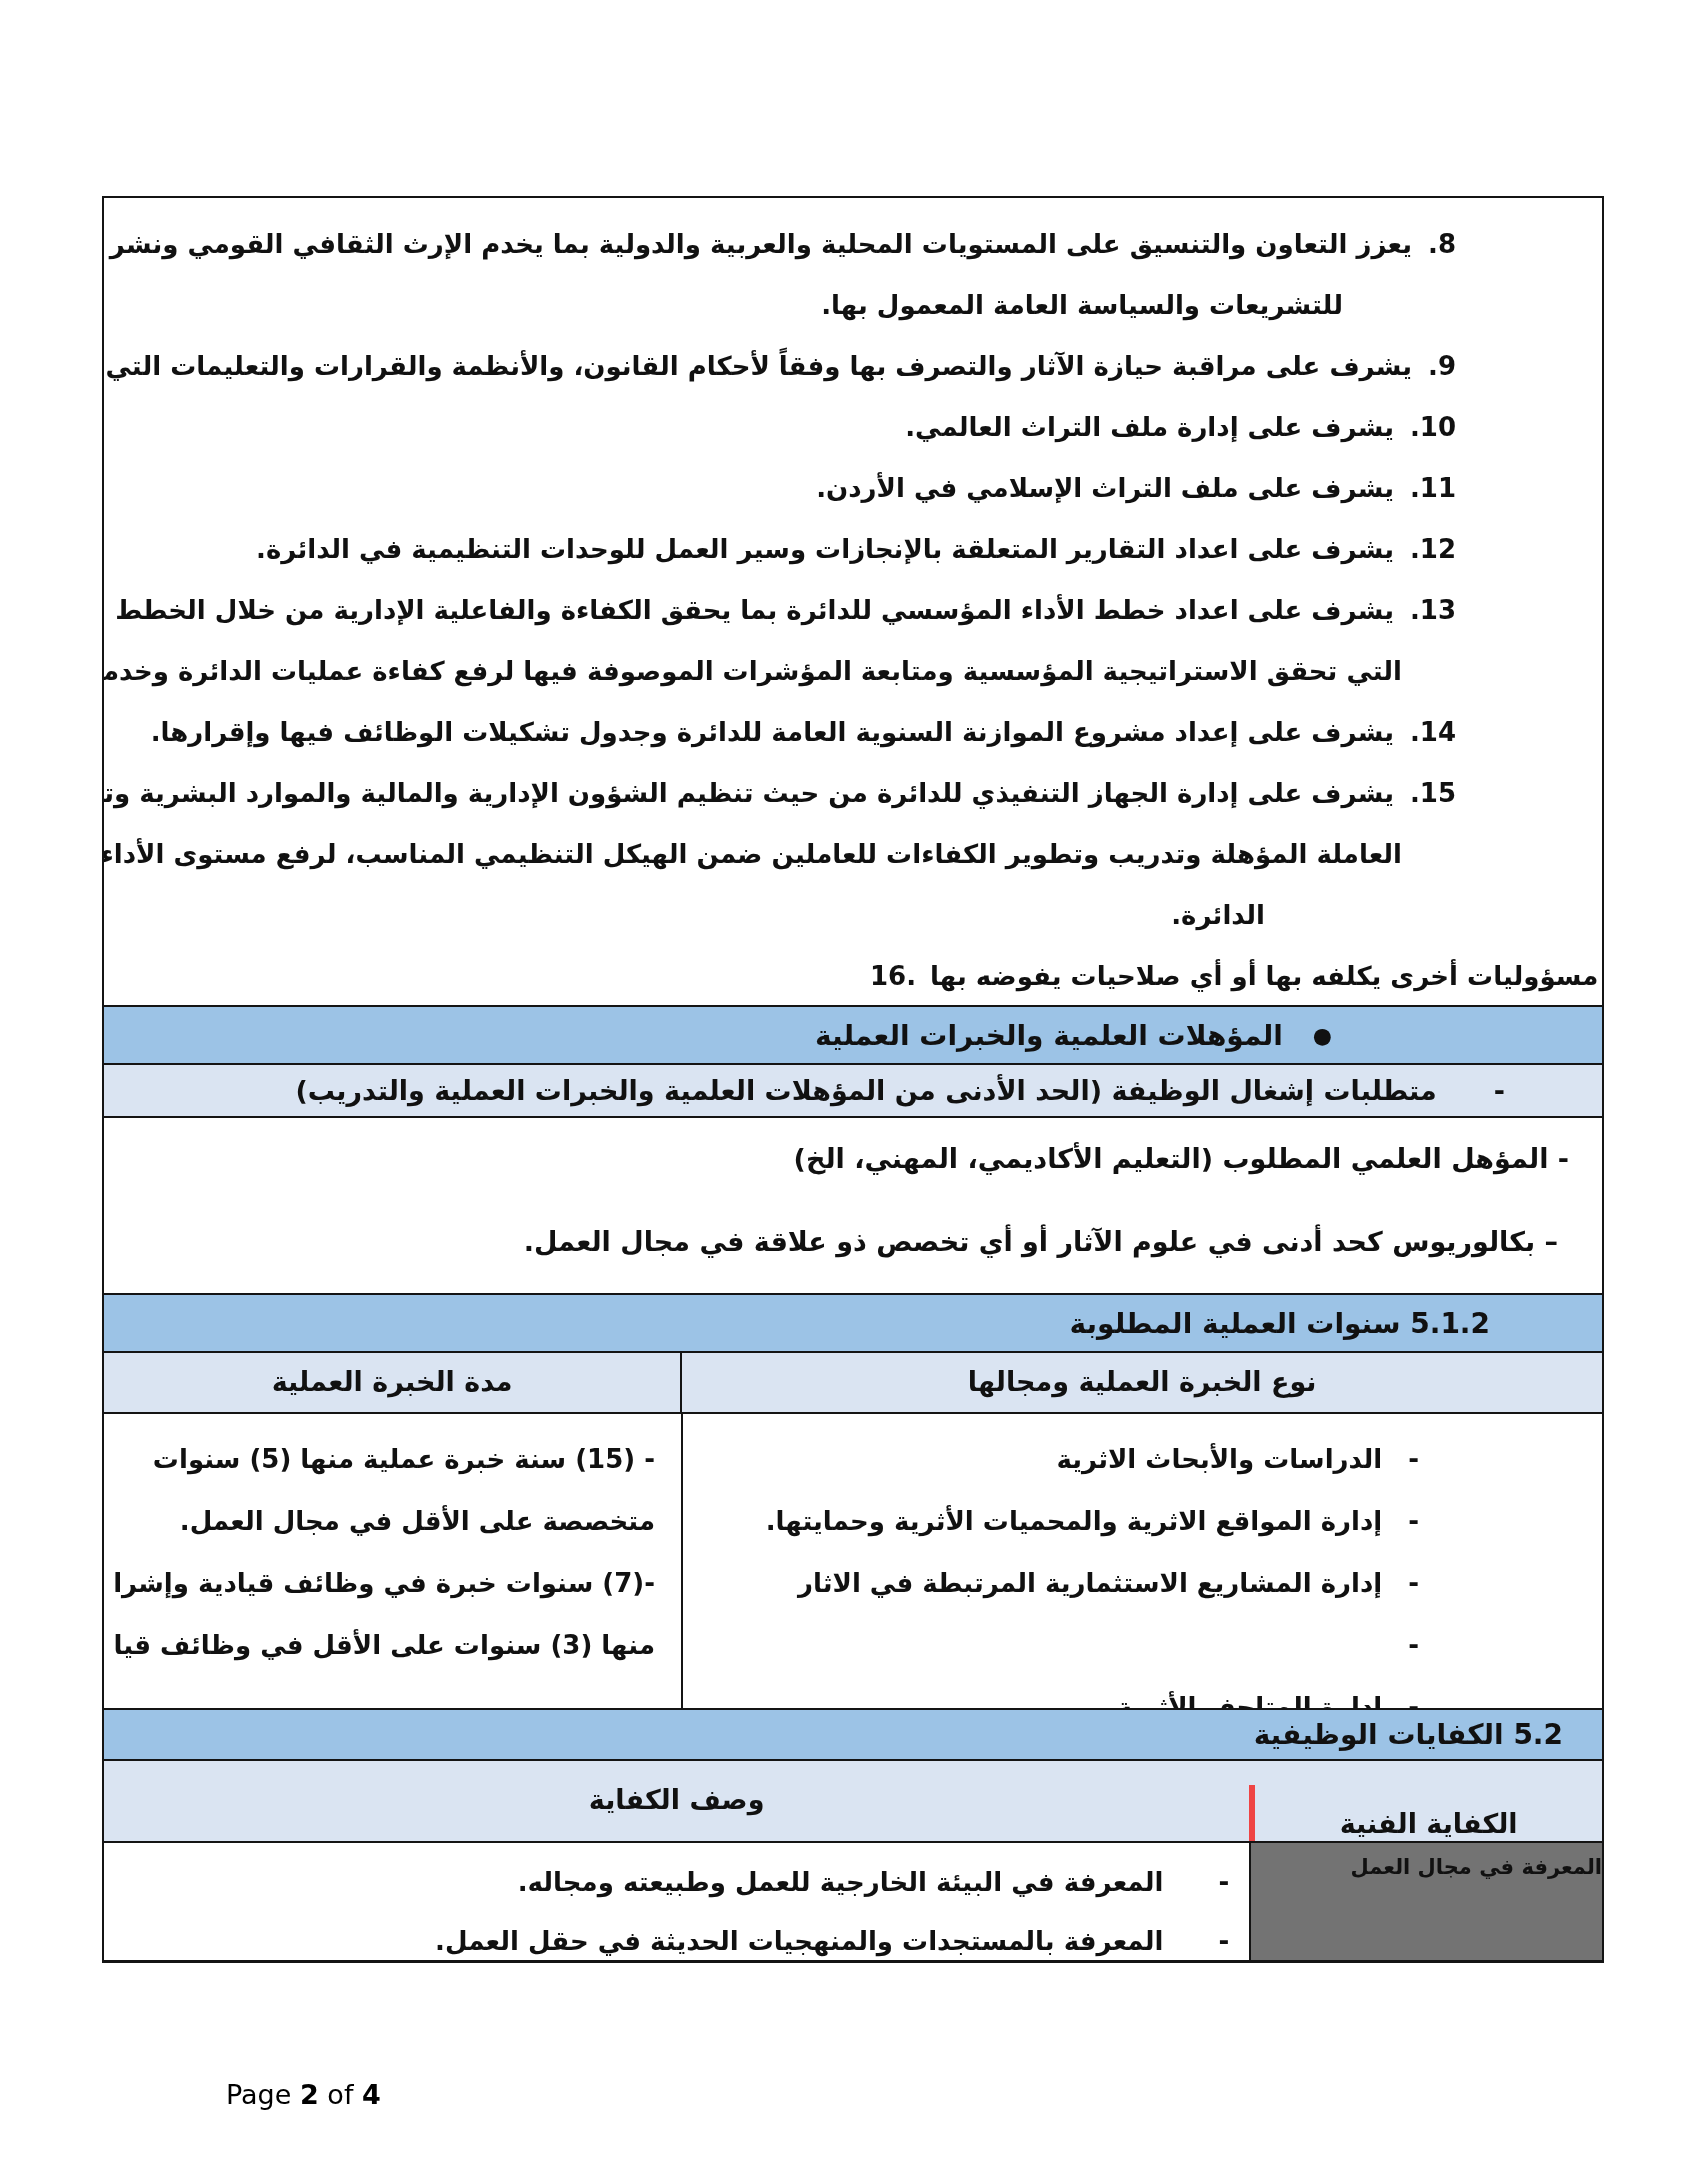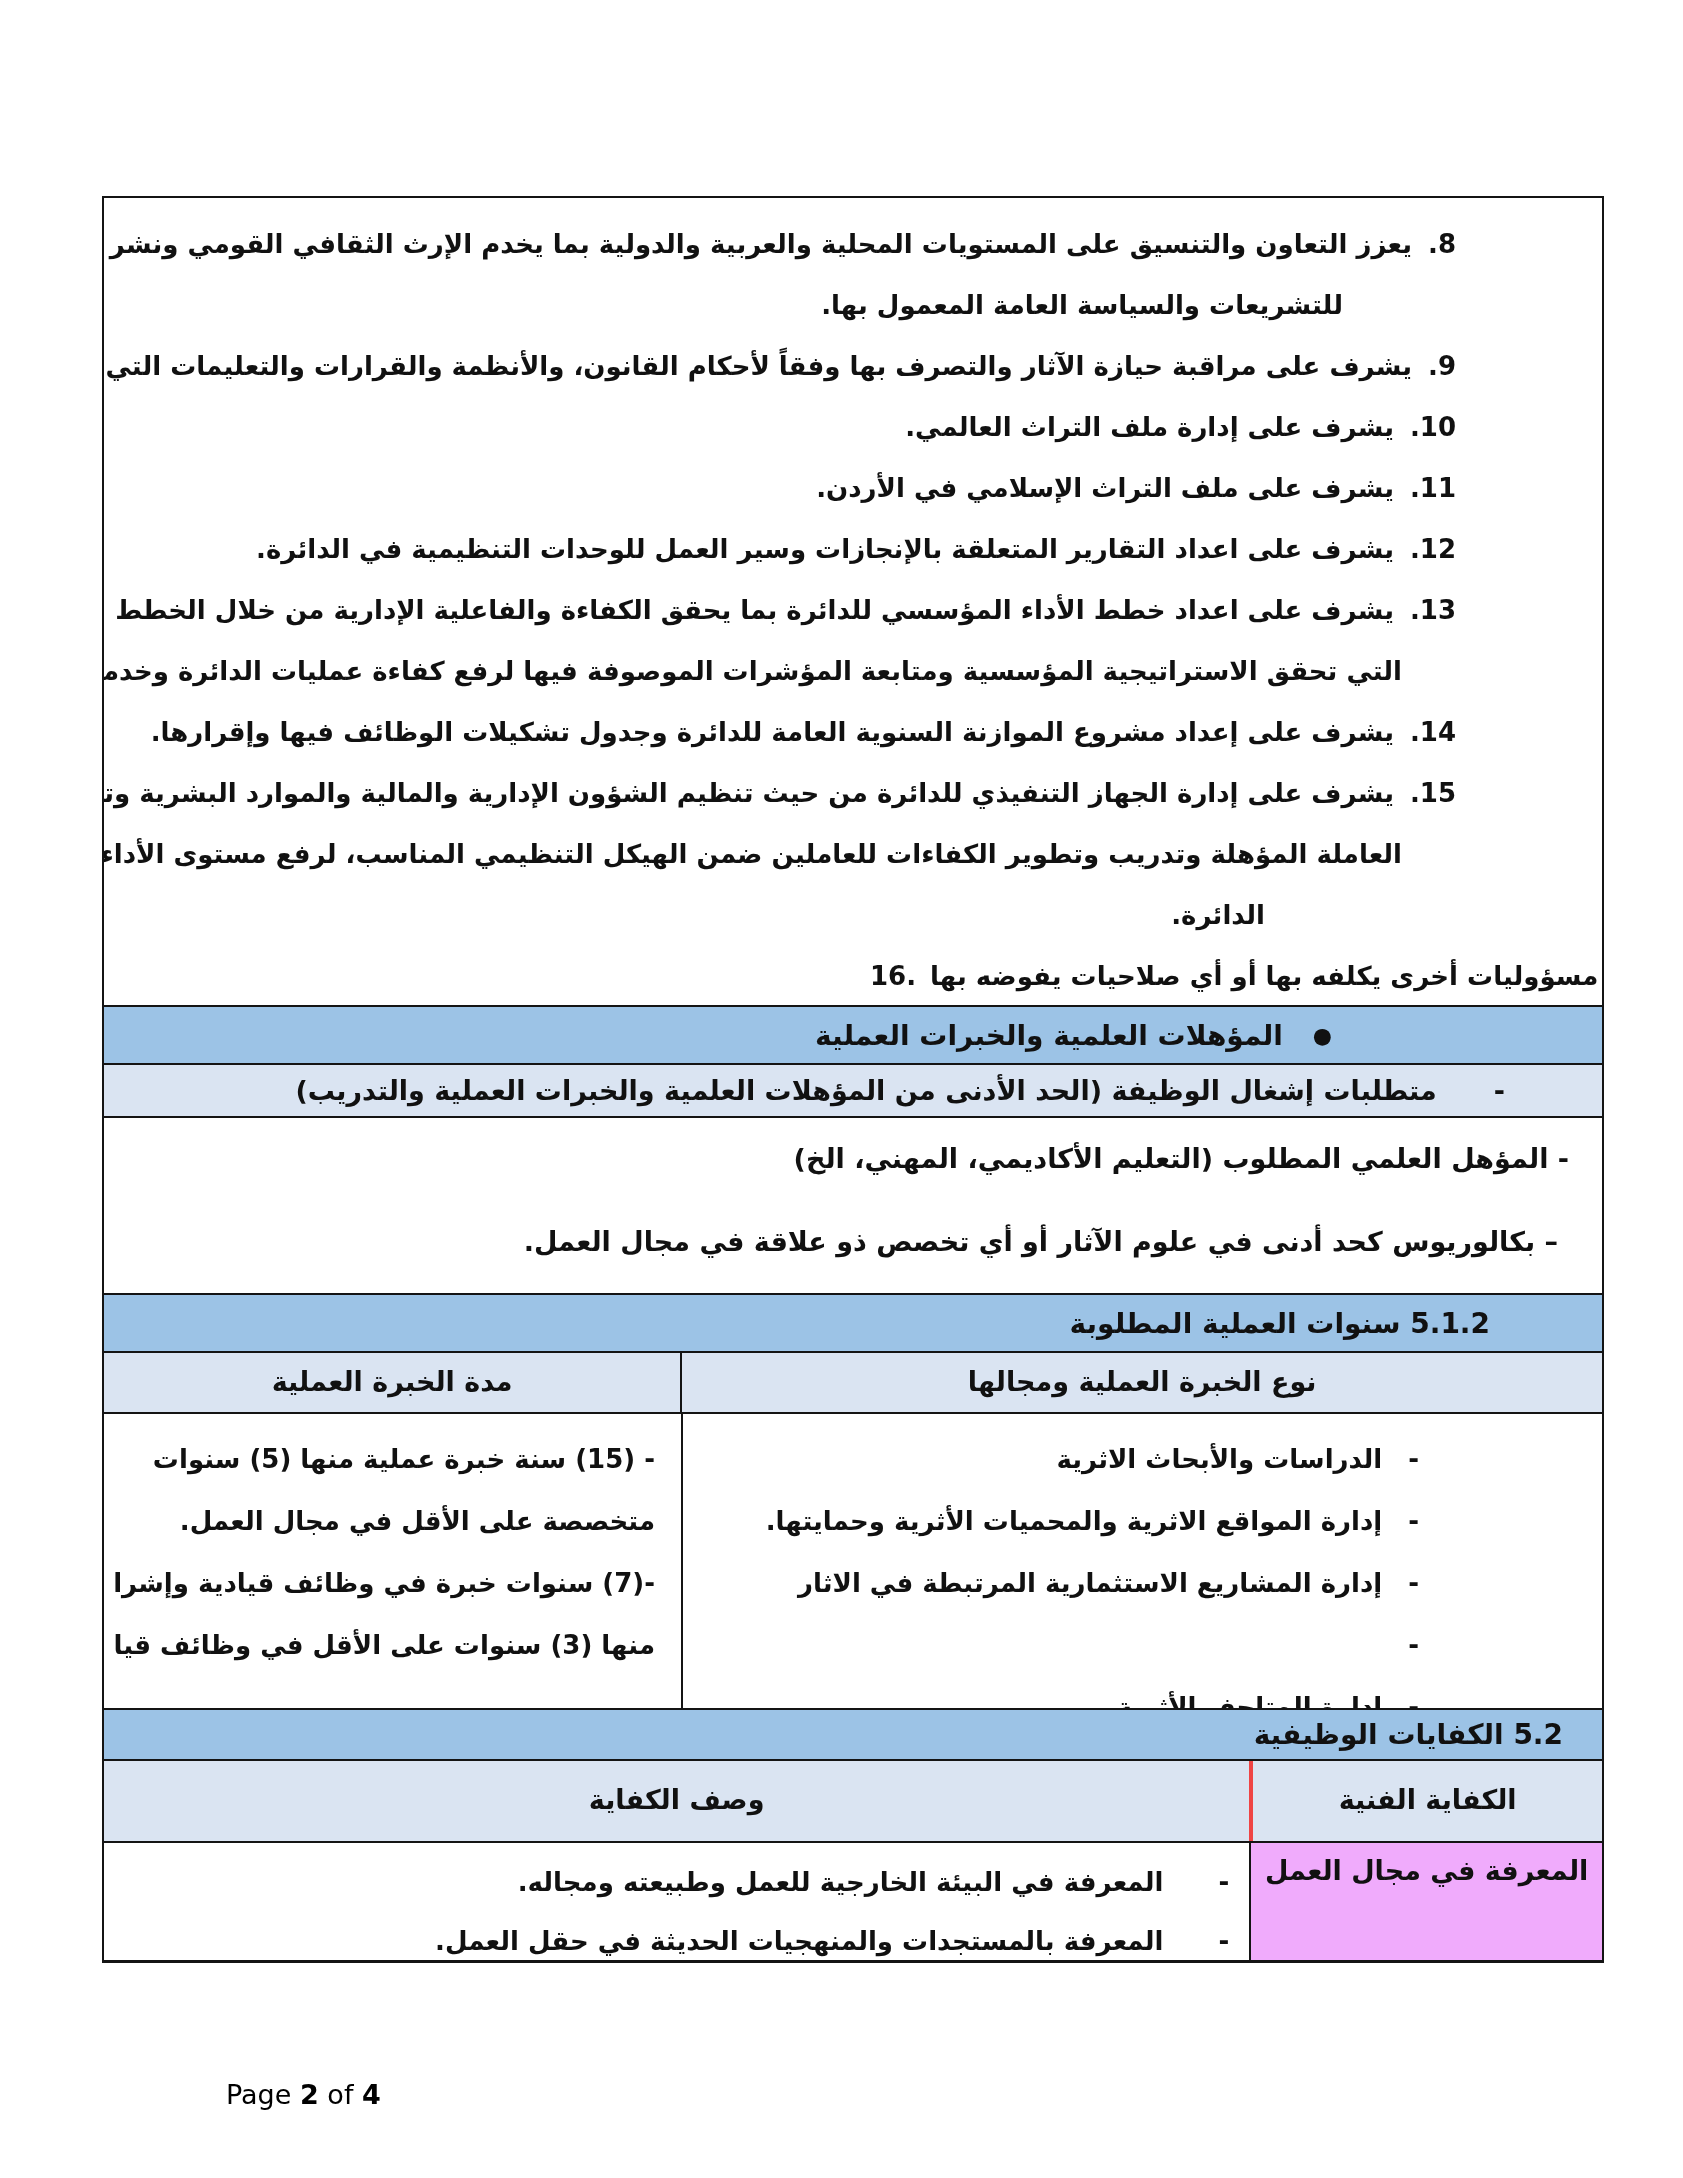--- a/index.html
+++ b/index.html
@@ -54,23 +54,23 @@
   .exp-body > .cell-type{border-left:2px solid #141414; padding-top:14px; box-sizing:border-box;}
   .exp-item{height:62px; line-height:62px; display:flex; padding-right:183px; font-size:26px; font-weight:bold; white-space:nowrap; overflow:hidden;}
   .exp-item .dash{margin-left:26px;}
   .exp-body > .cell-duration{padding:14px 26px 0 10px; box-sizing:border-box;}
   .dur-line{height:62px; line-height:62px; text-align:right; font-size:26px; font-weight:bold; white-space:nowrap; overflow:hidden;}
   
   .comp-header{height:82px; display:flex; background:#dae4f2;}
   .comp-header > div{line-height:78px; text-align:center; font-weight:bold; font-size:27px; box-sizing:border-box;}
   .cell-comp{width:353px;}
   .cell-desc{width:1146px;}
-  .comp-header > .cell-comp{border-left:4px solid #ef4444;}
+  .comp-header > .cell-comp{border-left:6px solid #ef4444;margin-top:24px;}
   .comp-body{height:120px; display:flex; border-bottom-width:3px;}
-  .comp-body > .cell-comp{border-left:2px solid #141414; background:#f0abfc; text-align:center; padding-top:12px; font-weight:bold; font-size:27px; box-sizing:border-box;}
+  .comp-body > .cell-comp{border-left:2px solid #141414; background:#737373; padding-top:12px; font-weight:bold; font-size:21px; box-sizing:border-box;}
   .comp-body > .cell-desc{padding:10px 20px 0 10px; box-sizing:border-box;}
   .desc-line{height:59px; line-height:59px; display:flex; font-size:26px; font-weight:bold; white-space:nowrap; overflow:hidden;}
   .desc-line .dash{margin-left:55px;}
   
   .footer{
     position:absolute; left:226px; top:2079px; direction:ltr;
     font-size:27px; color:#000; z-index:1; font-family:"DejaVu Sans","Liberation Sans",sans-serif;
   }
   .footer .b{font-weight:bold;}
   

